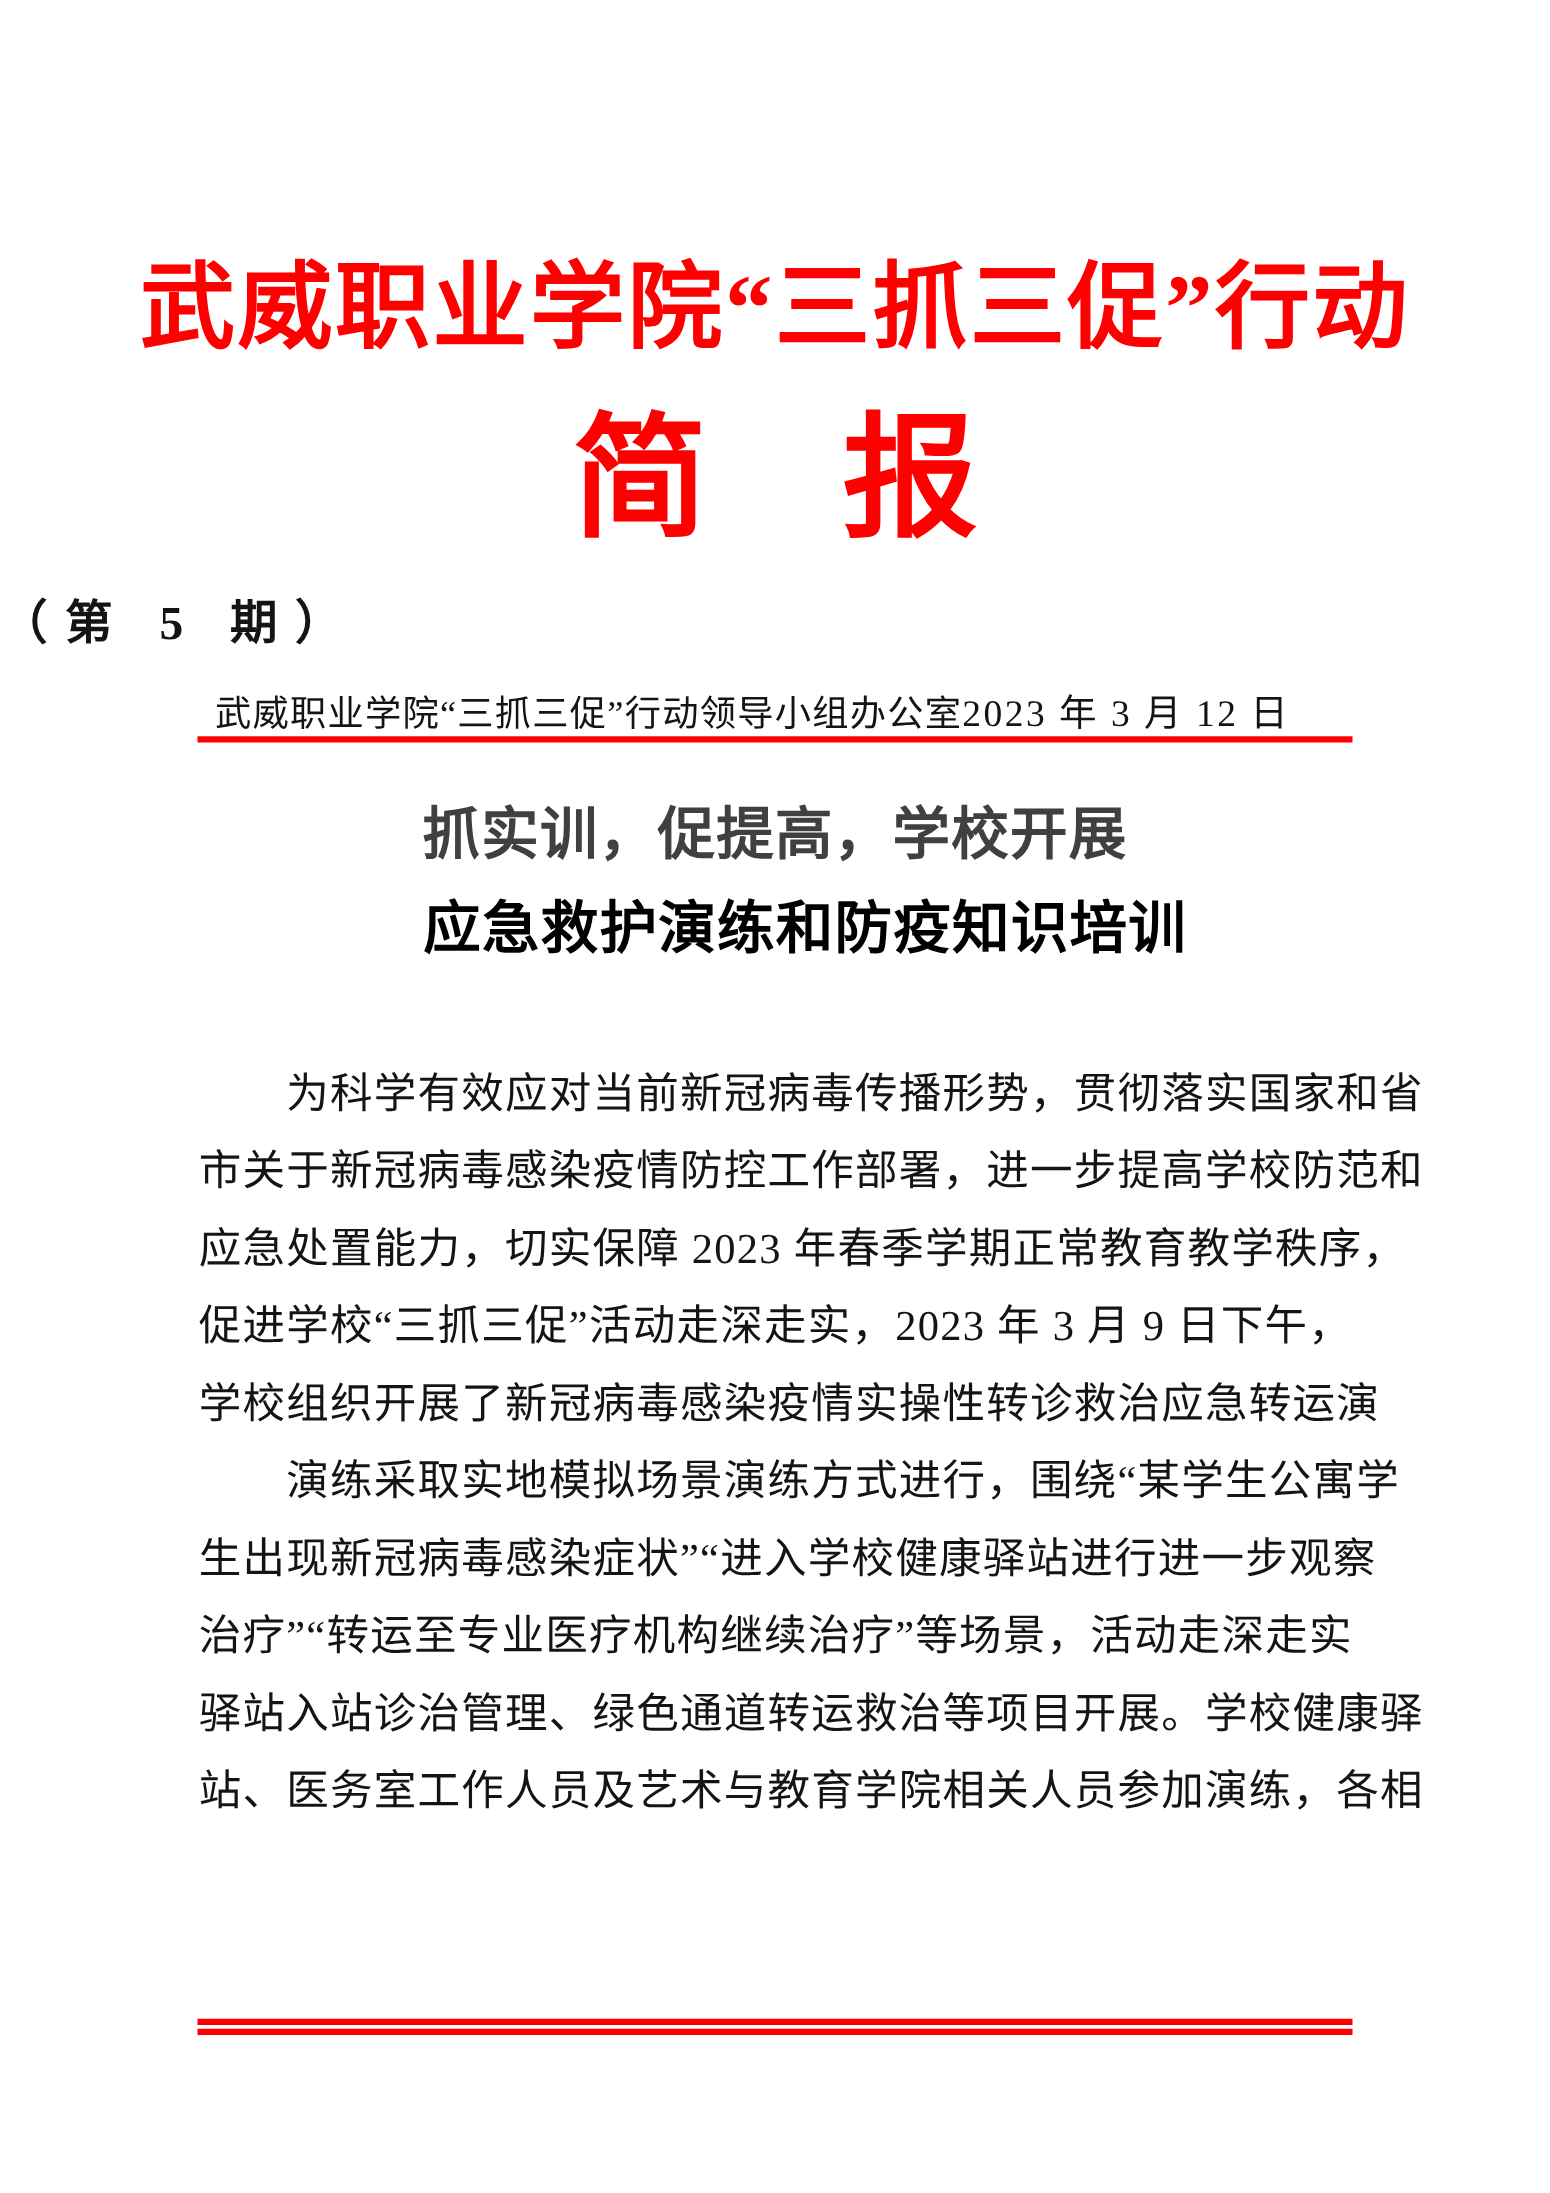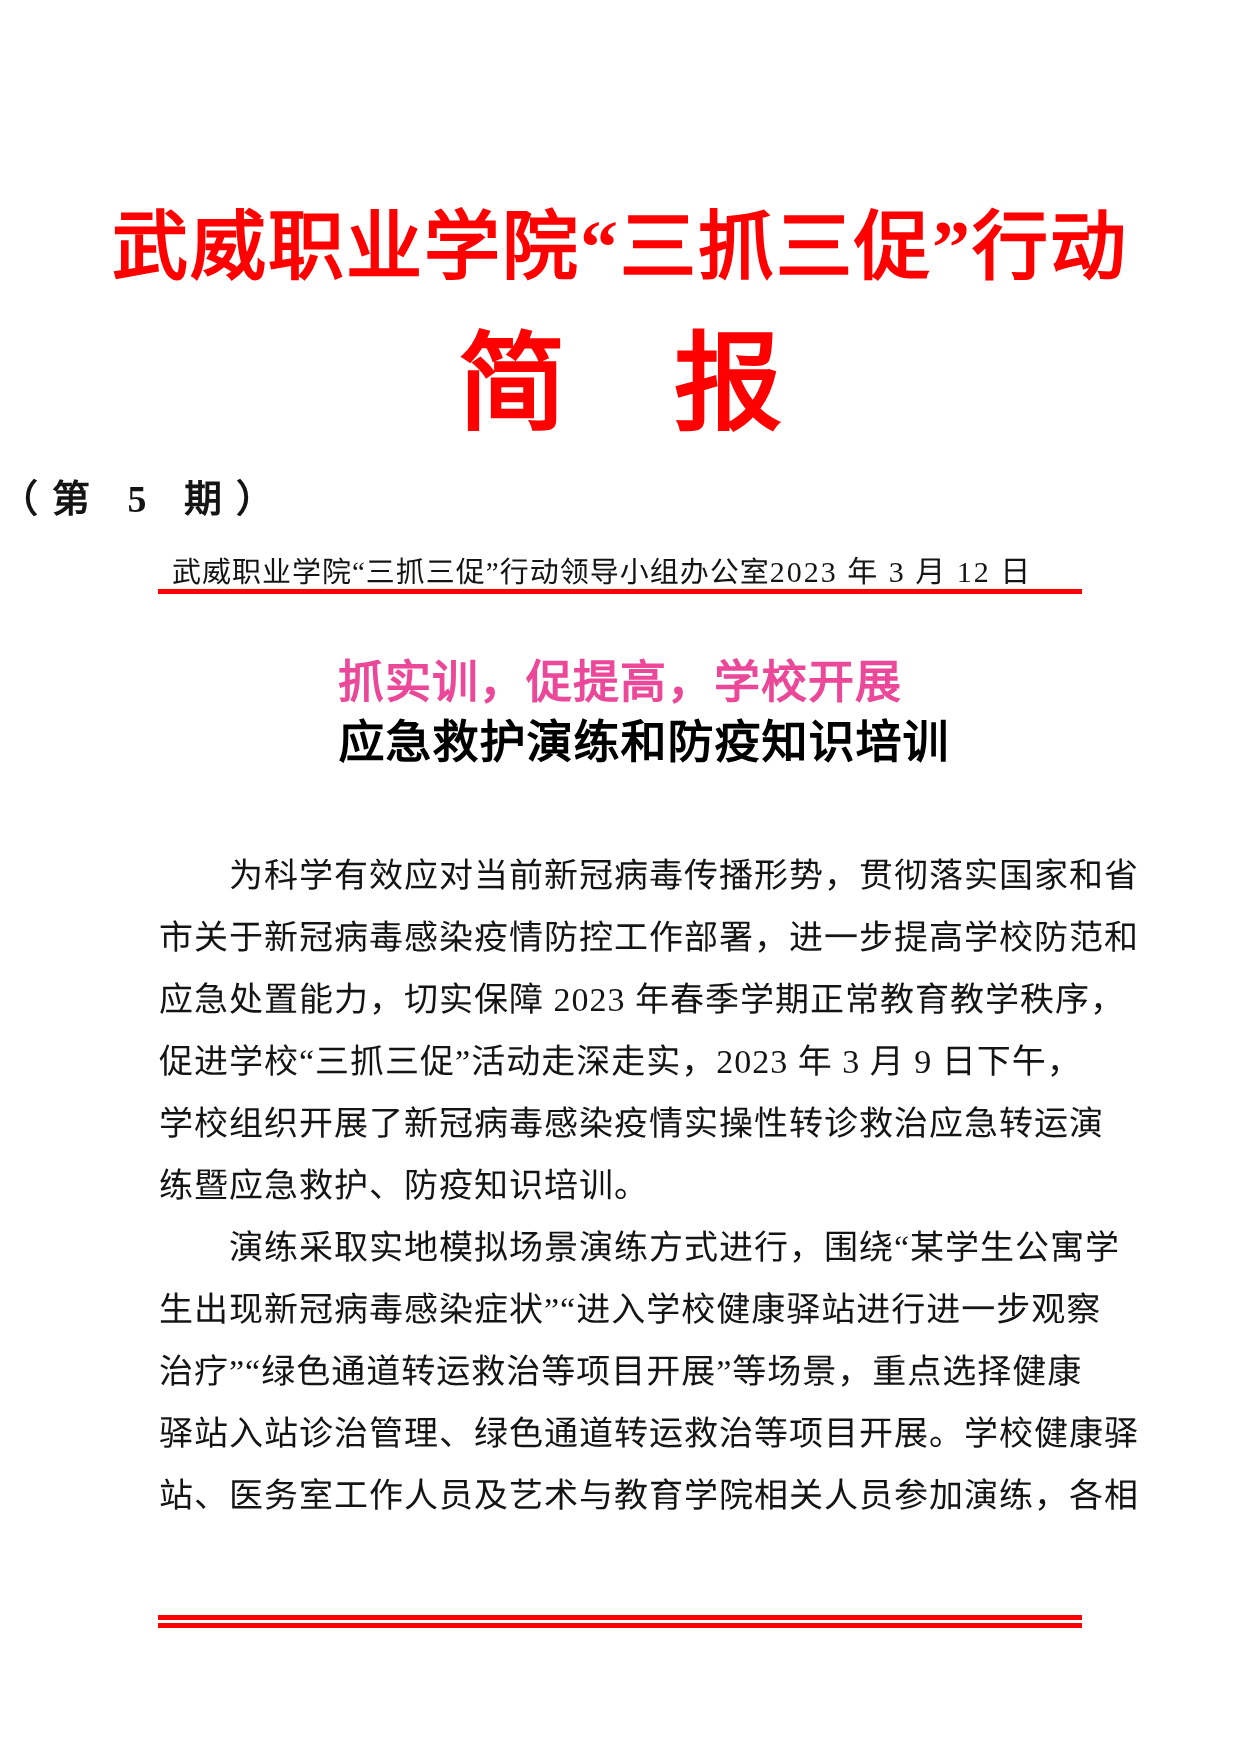--- a/index.html
+++ b/index.html
@@ -45,24 +45,24 @@
     color:var(--ink);
   }
   .info-office { font-size:29px; line-height:36px; letter-spacing:1px; white-space:nowrap; }
   .info-date   { font-size:30px; line-height:36px; letter-spacing:2px; white-space:nowrap; }
   .rule-top {
     position:absolute; top:589px; left:158px; width:924px; height:5px;
     background:var(--accent);
   }
   
   .art-title1 {
-    position:absolute; top:658px; left:0; width:100%;
+    position:absolute; top:643px; left:0; width:100%;
     text-align:center;
     font-size:46px; line-height:1.1; font-weight:700;
-    color:#ec4899; letter-spacing:1px; white-space:nowrap;
+    color:#404040; letter-spacing:1px; white-space:nowrap;
   }
   .art-title2 {
     position:absolute; top:718px; left:0; width:100%;
     text-align:center;
     font-size:46px; line-height:1.1; font-weight:700;
     color:#000; letter-spacing:1px; white-space:nowrap;margin-left:24px;
   }
   
   .body-block {
     position:absolute; top:845px; left:159px; width:924px;
@@ -105,26 +105,25 @@
 
   <div class="art-title2">应急救护演练和防疫知识培训</div>
 
   <div class="body-block">
     <div>
       <div class="line indent">为科学有效应对当前新冠病毒传播形势，贯彻落实国家和省</div>
       <div class="line">市关于新冠病毒感染疫情防控工作部署，进一步提高学校防范和</div>
       <div class="line">应急处置能力，切实保障 2023 年春季学期正常教育教学秩序，</div>
       <div class="line">促进学校“三抓三促”活动走深走实，2023 年 3 月 9 日下午，</div>
       <div class="line">学校组织开展了新冠病毒感染疫情实操性转诊救治应急转运演</div>
-      <div class="line">练暨应急救护、防疫知识培训。</div>
     </div>
     <div>
       <div class="line indent">演练采取实地模拟场景演练方式进行，围绕“某学生公寓学</div>
       <div class="line">生出现新冠病毒感染症状”“进入学校健康驿站进行进一步观察</div>
-      <div class="line">治疗”“绿色通道转运救治等项目开展”等场景，重点选择健康</div>
+      <div class="line">治疗”“转运至专业医疗机构继续治疗”等场景，活动走深走实</div>
       <div class="line">驿站入站诊治管理、绿色通道转运救治等项目开展。学校健康驿</div>
       <div class="line">站、医务室工作人员及艺术与教育学院相关人员参加演练，各相</div>
     </div>
   </div>
 
   <div class="rule-bottom">
     <div class="bar"></div>
     <div class="bar"></div>
   </div>
 

